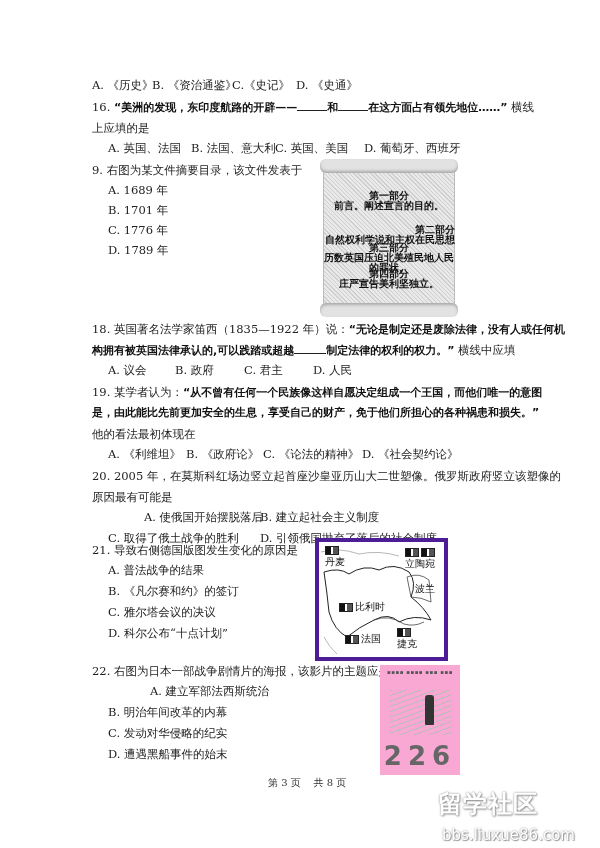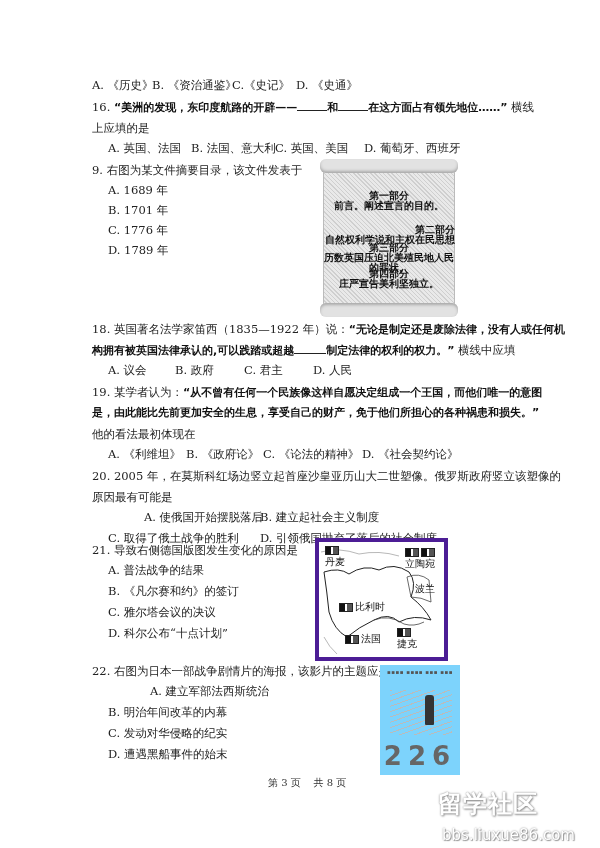--- a/index.html
+++ b/index.html
@@ -15,21 +15,21 @@
             border-radius: 4px; box-shadow: inset 0 0 0 1px #bbb; }
   .scroll .rolltop { position:absolute; left:-3px; right:-3px; top:-4px; height:14px; background:#e2e2e2; border-radius:6px; box-shadow: inset 0 -2px 3px #aaa; }
   .scroll .rollbot { position:absolute; left:-3px; right:-3px; bottom:-4px; height:14px; background:#e2e2e2; border-radius:6px; box-shadow: inset 0 2px 3px #aaa; }
   .scroll .sec { position:absolute; left:0; right:0; text-align:center; font-family:"DejaVu Sans", sans-serif; font-size:10px; line-height:10px; color:#111; font-weight:bold; }
   
   .map { position:absolute; left:315px; top:538px; width:125px; height:115px; border:4px solid #4c1d95; background:#fff; overflow:hidden; }
   .map svg { position:absolute; left:0; top:0; }
   .maplbl { position:absolute; font-family:"DejaVu Sans", sans-serif; font-size:10px; color:#111; white-space:nowrap; }
   .flag { display:inline-block; width:12px; height:7px; background:linear-gradient(90deg,#111 0 40%,#fff 40% 55%,#555 55%); border:1px solid #222; margin-right:2px; vertical-align:middle; }
   
-  .poster { position:absolute; left:380px; top:665px; width:80px; height:110px; background:#7dd3fc; }
+  .poster { position:absolute; left:380px; top:665px; width:80px; height:110px; background:#f9a8d4; }
   .poster .ptitle { position:absolute; left:0; right:0; top:4px; font-size:5.5px; color:#555; text-align:center; font-family:"DejaVu Sans", sans-serif; letter-spacing:0.5px; }
   .poster .pnum { position:absolute; left:2px; right:2px; bottom:4px; font-family:"DejaVu Sans", sans-serif; font-weight:bold; font-size:26px; color:#666; letter-spacing:6px; text-align:center; }
   .poster .scene { position:absolute; left:10px; top:25px; width:62px; height:45px;
                    background: repeating-linear-gradient(160deg, #bbb 0 1px, transparent 1px 5px); }
   .poster .figure { position:absolute; left:45px; top:30px; width:9px; height:30px; background:#333; border-radius:3px 3px 1px 1px; }
   .footer { position:absolute; left:268px; top:776px; font-size:10px; color:#333; }
   .watermark { position:absolute; left:438px; top:790px; width:160px; height:56px; }
   .watermark .wm-big { position:absolute; left:0; top:-2px; font-family:Liberation Serif, serif; font-weight:bold; font-size:24px; color:#fff;
                        text-shadow: 0 0 2px #888, 1px 1px 2px #999; letter-spacing:1px; }
   .watermark .wm-url { position:absolute; left:4px; top:36px; font-family:"DejaVu Sans", sans-serif; font-size:15px; color:#fff;

